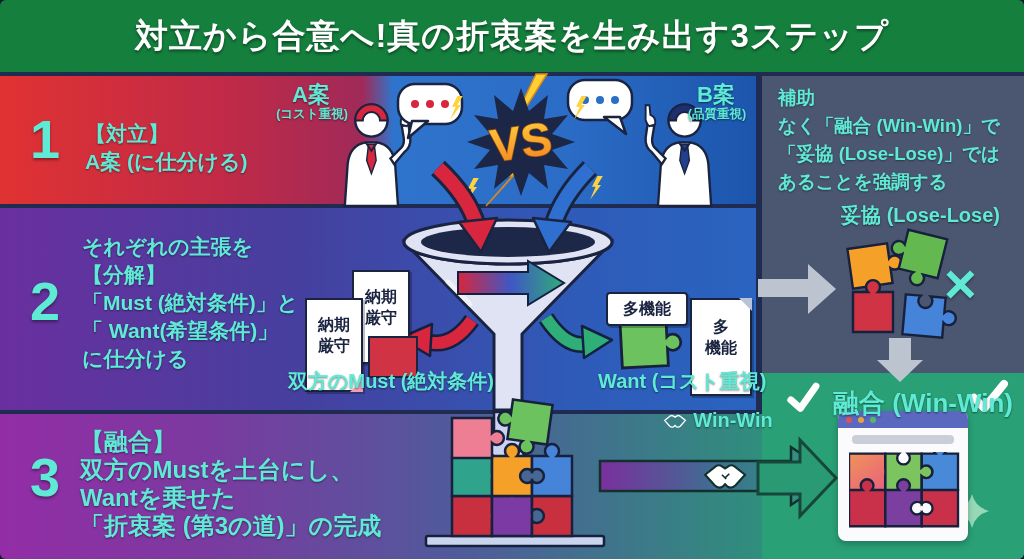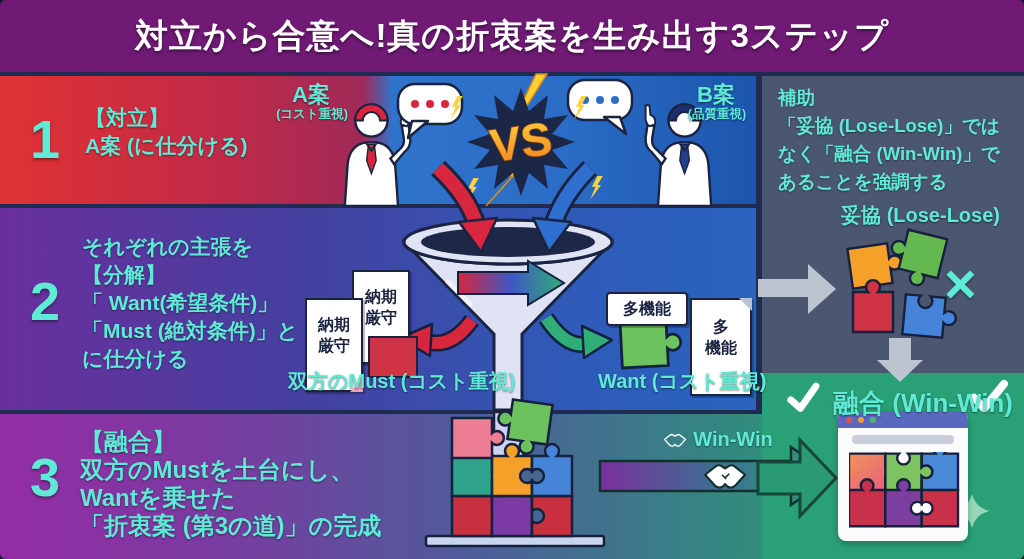--- a/index.html
+++ b/index.html
@@ -1,20 +1,20 @@
 <!DOCTYPE html>
 <html><head>
 <meta charset="utf-8">
 <style>
   html,body{margin:0;padding:0;background:#10182e;}
   .stage{position:relative;width:1024px;height:559px;background:#1f2b50;overflow:hidden;
          font-family:"Liberation Sans","DejaVu Sans",sans-serif;border-radius:6px;}
   .abs{position:absolute;}
   
-  .title-bar{left:0;top:0;width:1024px;height:72px;background:#701a75;display:flex;align-items:center;justify-content:center;}
+  .title-bar{left:0;top:0;width:1024px;height:72px;background:#15803d;display:flex;align-items:center;justify-content:center;}
   .title-bar h1{margin:0;color:#fff;font-size:33px;font-weight:900;letter-spacing:1px;text-shadow:0 2px 3px rgba(0,0,0,.45);}
   .band1{left:0;top:76px;width:756px;height:128px;
     background:linear-gradient(90deg,#e03232 0%,#c02a48 30%,#a02a58 48%,#2f74cc 52%,#2b6cc6 75%,#1c55ac 100%);}
   .band2{left:0;top:208px;width:756px;height:202px;
     background:linear-gradient(90deg,#6a2f9e 0%,#45409f 40%,#2f5ab8 75%,#2a64c0 100%);}
   .band3{left:0;top:414px;width:1024px;height:145px;
     background:linear-gradient(90deg,#932da6 0%,#7b3aa0 20%,#4f5b9b 45%,#2f8f7c 75%,#2aa077 100%);}
   .panel-slate{left:762px;top:76px;width:262px;height:297px;background:#4b5771;}
   .panel-green{left:762px;top:373px;width:262px;height:186px;background:#2aa077;}
   
@@ -193,30 +193,30 @@
 
     <g>
       <use href="#check" transform="translate(790,388) rotate(-4)" stroke="#fff" stroke-width="7" fill="none" stroke-linecap="round" stroke-linejoin="round"></use>
       <use href="#check" transform="translate(974,384) scale(1.15)" stroke="#fff" stroke-width="7" fill="none" stroke-linecap="round" stroke-linejoin="round"></use>
     </g>
     <polygon points="758,462 800,462 800,440 836,478 800,516 800,494 758,494" fill="#2a9a74" stroke="#17463a" stroke-width="3"></polygon>
     <path transform="translate(955,494)" d="M17,0 Q20,13 34,17 Q20,21 17,34 Q14,21 0,17 Q14,13 17,0" fill="#97d8b8"></path>
   </svg>
 
   <div class="abs txt stepnum" style="left:30px;top:112px;">1</div>
-  <div class="abs txt stephead" style="left:85px;top:104px;">
+  <div class="abs txt stephead" style="left:85px;top:120px;">
     <div>【対立】</div>
     <div>A案 (に仕分ける)</div>
   </div>
   <div class="abs txt stepnum" style="left:30px;top:274px;">2</div>
   <div class="abs txt stephead" style="left:82px;top:233px;">
     <div>それぞれの主張を</div>
     <div>【分解】</div>
+    <div>「Must (絶対条件)」と</div>
     <div>「 Want(希望条件)」</div>
-    <div>「Must (絶対条件)」と</div>
     <div>に仕分ける</div>
   </div>
   <div class="abs txt stepnum" style="left:30px;top:450px;">3</div>
   <div class="abs txt stephead" style="left:80px;top:428px;font-size:24px;">
     <div>【融合】</div>
     <div>双方のMustを土台にし、</div>
     <div>Wantを乗せた</div>
     <div>「折衷案 (第3の道)」の完成</div>
   </div>
 
@@ -229,43 +229,43 @@
     <div>納期</div>
     <div>厳守</div>
     <span class="fold" style="right:-2px;bottom:-2px;border-width:0 0 13px 13px;border-color:transparent transparent #f0a0b4 transparent;"></span>
   </div>
   <div class="abs" style="left:368px;top:336px;width:46px;height:38px;background:#cf3344;border:2px solid #1a2340;z-index:9;"></div>
   <div class="abs note" style="left:305px;top:298px;width:54px;height:76px;font-size:16px;line-height:21px;padding-top:14px;">
     <div>納期</div>
     <div>厳守</div>
     <span class="fold" style="right:-2px;bottom:-2px;border-width:0 0 13px 13px;border-color:transparent transparent #f0a0b4 transparent;"></span>
   </div>
-  <div class="abs txt small-label" style="left:288px;top:368px;width:200px;">双方のMust (コスト重視)</div>
+  <div class="abs txt small-label" style="left:288px;top:368px;width:200px;">双方のMust (絶対条件)</div>
 
   <div class="abs note" style="left:606px;top:292px;width:78px;height:30px;font-size:16px;line-height:30px;border-radius:4px;">
     <div>多機能</div>
   </div>
   <div class="abs note" style="left:690px;top:298px;width:58px;height:78px;font-size:16px;line-height:21px;padding-top:16px;">
     <div>多</div>
     <div>機能</div>
     <span class="fold" style="right:-2px;top:-2px;border-width:0 13px 13px 0;border-color:transparent #b9c2d8 transparent transparent;"></span>
   </div>
   <div class="abs txt small-label" style="left:598px;top:368px;width:165px;">Want (コスト重視)</div>
 
-  <div class="abs txt winrow" style="left:648px;top:428px;width:140px;justify-content:center;z-index:10;">
+  <div class="abs txt winrow" style="left:648px;top:409px;width:140px;justify-content:center;z-index:10;">
     <svg width="24" height="18" viewBox="0 0 44 32">
       <path d="M3,15 L13,7 Q16,5 19,7 L22,9 L25,7 Q28,5 31,7 L41,15 L32,25 Q28,29 24,26 L22,24 L20,26 Q16,29 12,25 Z" fill="none" stroke="#fff" stroke-width="2.5"></path>
     </svg>
     <span style="font-size:20px;font-weight:800;text-shadow:0 1px 2px rgba(0,0,0,.45);">Win-Win</span>
   </div>
 
   <div class="abs txt sidebar-note" style="left:778px;top:84px;">補助</div>
   <div class="abs txt sidebar-note" style="left:778px;top:112px;width:240px;">
+    <div>なく「融合 (Win-Win)」で</div>
     <div>「妥協 (Lose-Lose)」では</div>
-    <div>なく「融合 (Win-Win)」で</div>
     <div>あることを強調する</div>
   </div>
   <div class="abs txt small-label" style="left:790px;top:202px;width:210px;">妥協 (Lose-Lose)</div>
   <div class="abs txt cross" style="left:944px;top:256px;">×</div>
   <div class="abs txt small-label" style="left:833px;top:386px;width:138px;font-size:26px;">融合 (Win-Win)</div>
 
   <div class="abs browser">
     <div class="bar">
       <span class="dot" style="background:#e05252;"></span>
       <span class="dot" style="background:#e8a13c;"></span>

